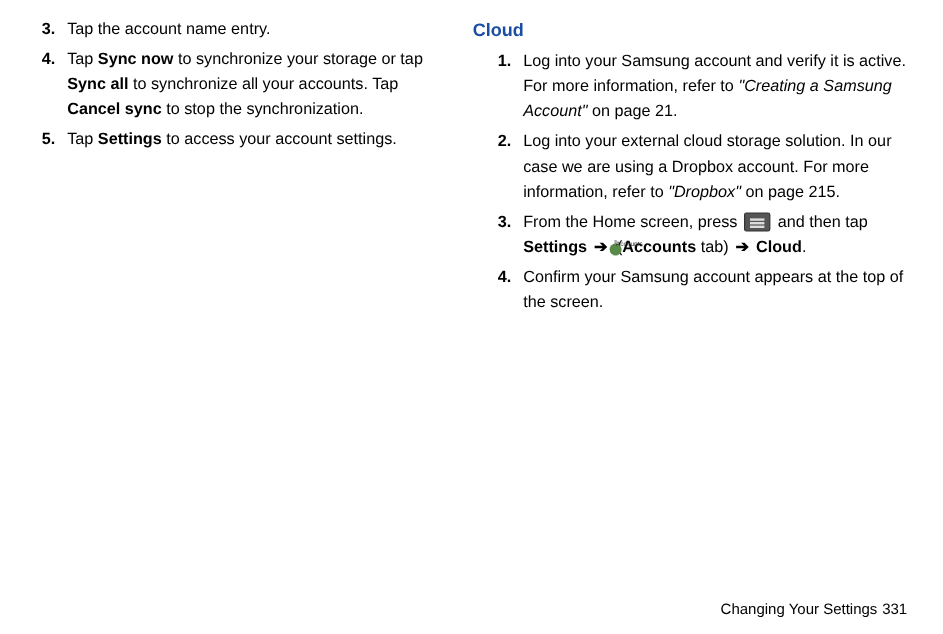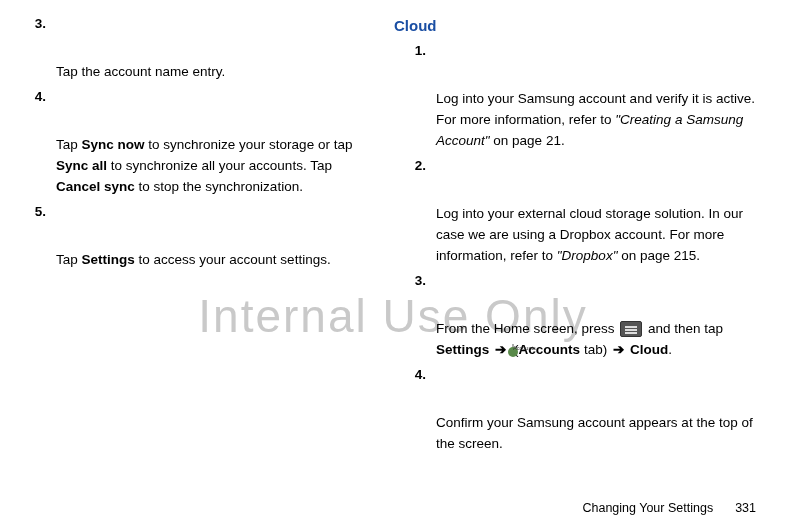--- a/index.html
+++ b/index.html
@@ -40,21 +40,21 @@
     .col-left { flex: 0 0 336px; }
     .col-right { flex: 1; }
     .item { display: flex; margin-bottom: 4px; }
     .num {
       font-weight: bold;
       min-width: 26px;
       text-align: right;
       padding-right: 10px;
       font-size: 13.5px;
     }
-    .body { flex: 1; margin-top: 48px; }
+    .body { flex: 1; }
     .bold { font-weight: bold; }
     .heading {
       color: #1a4ea3;
       font-weight: bold;
       font-size: 15px;
       margin-bottom: 4px;
     }
     .para { margin-bottom: 8px; padding-left: 16px; }
     .rule-top { border-top: 1px solid #000; margin-top: 6px; }
     .rule-bottom { border-bottom: 1px solid #000; padding-bottom: 6px; margin-bottom: 10px; }
@@ -108,28 +108,27 @@
       color: #333;
     }
     .arrow { font-weight: bold; margin: 0 2px; }
     .footer {
       position: absolute;
       bottom: 10px;
       right: 30px;
       font-size: 12.5px;
       z-index: 1;
     }
-    .footer .pg { margin-left: 22px; }
+    .footer .pg { margin-left: 4px; }
     .steps-indent { padding-left: 16px; }
   </style>
 </head>
 <body>
 
 <div class="watermark">
-  <div class="line2">Internal Use Only</div>
 </div>
 
 <div class="columns">
   <div class="col col-left">
     <div class="item">
       <div class="num">3.</div>
       <div class="body">Tap the account name entry.</div>
     </div>
     <div class="item">
       <div class="num">4.</div>

